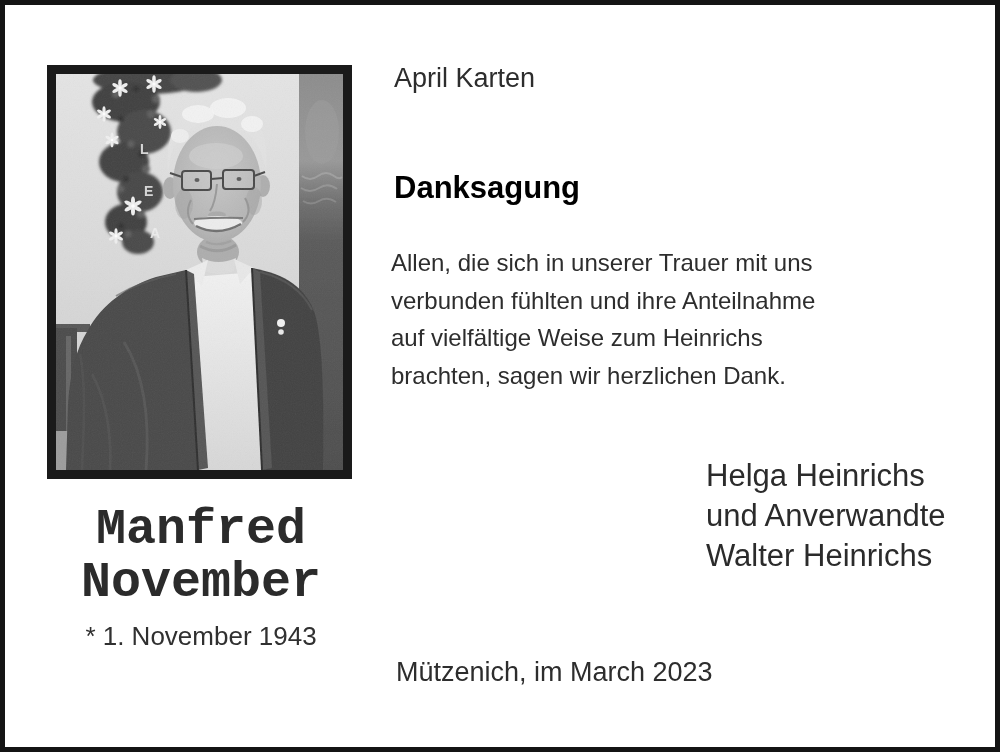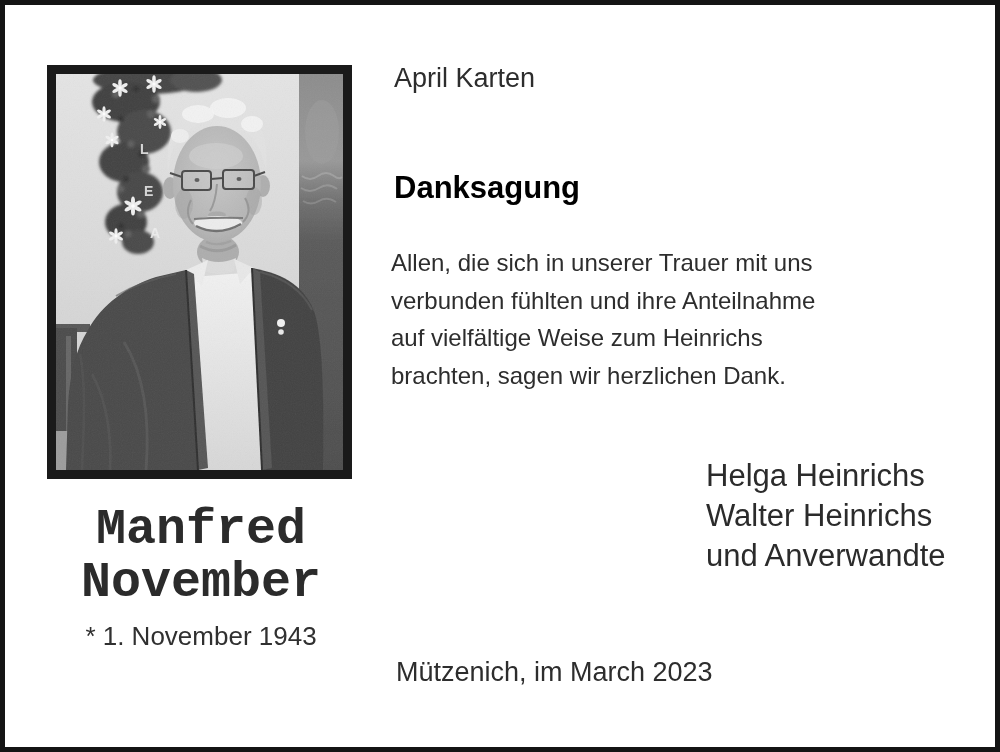--- a/index.html
+++ b/index.html
@@ -225,19 +225,19 @@
 
   <div class="message">
     <div>Allen, die sich in unserer Trauer mit uns</div>
     <div>verbunden fühlten und ihre Anteilnahme</div>
     <div>auf vielfältige Weise zum Heinrichs</div>
     <div>brachten, sagen wir herzlichen Dank.</div>
   </div>
 
   <div class="mourners">
     <div>Helga Heinrichs</div>
+    <div>und Anverwandte</div>
     <div>Walter Heinrichs</div>
-    <div>und Anverwandte</div>
   </div>
 
   <div class="place-date">Mützenich, im March 2023</div>
 
 </div>
 
 </body></html>

